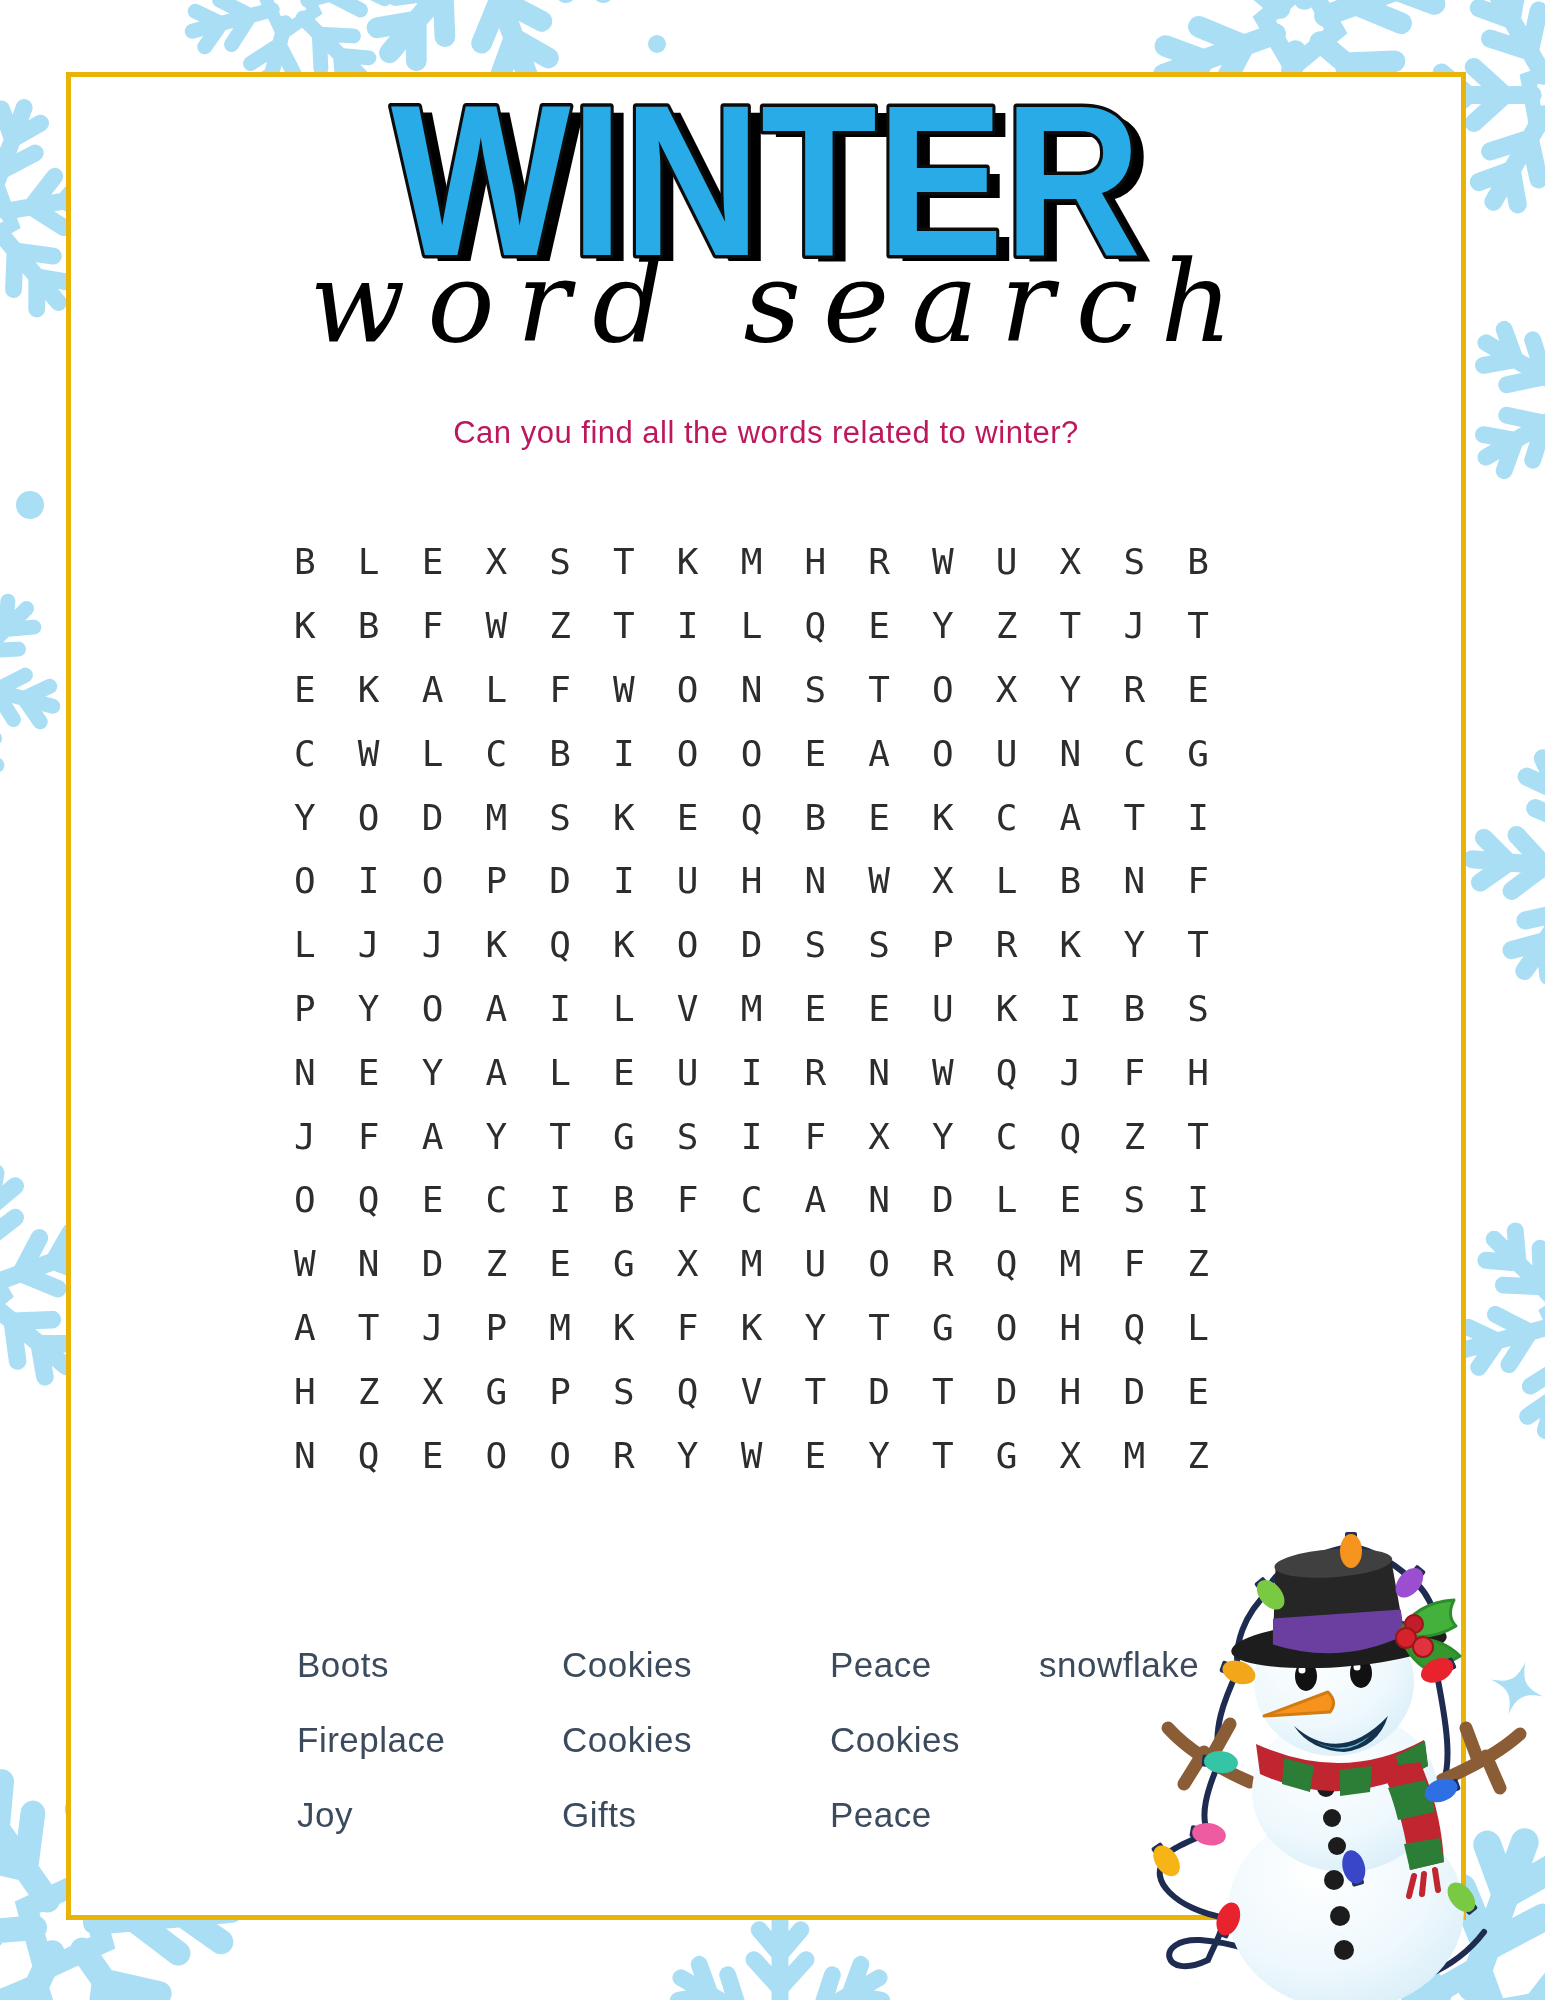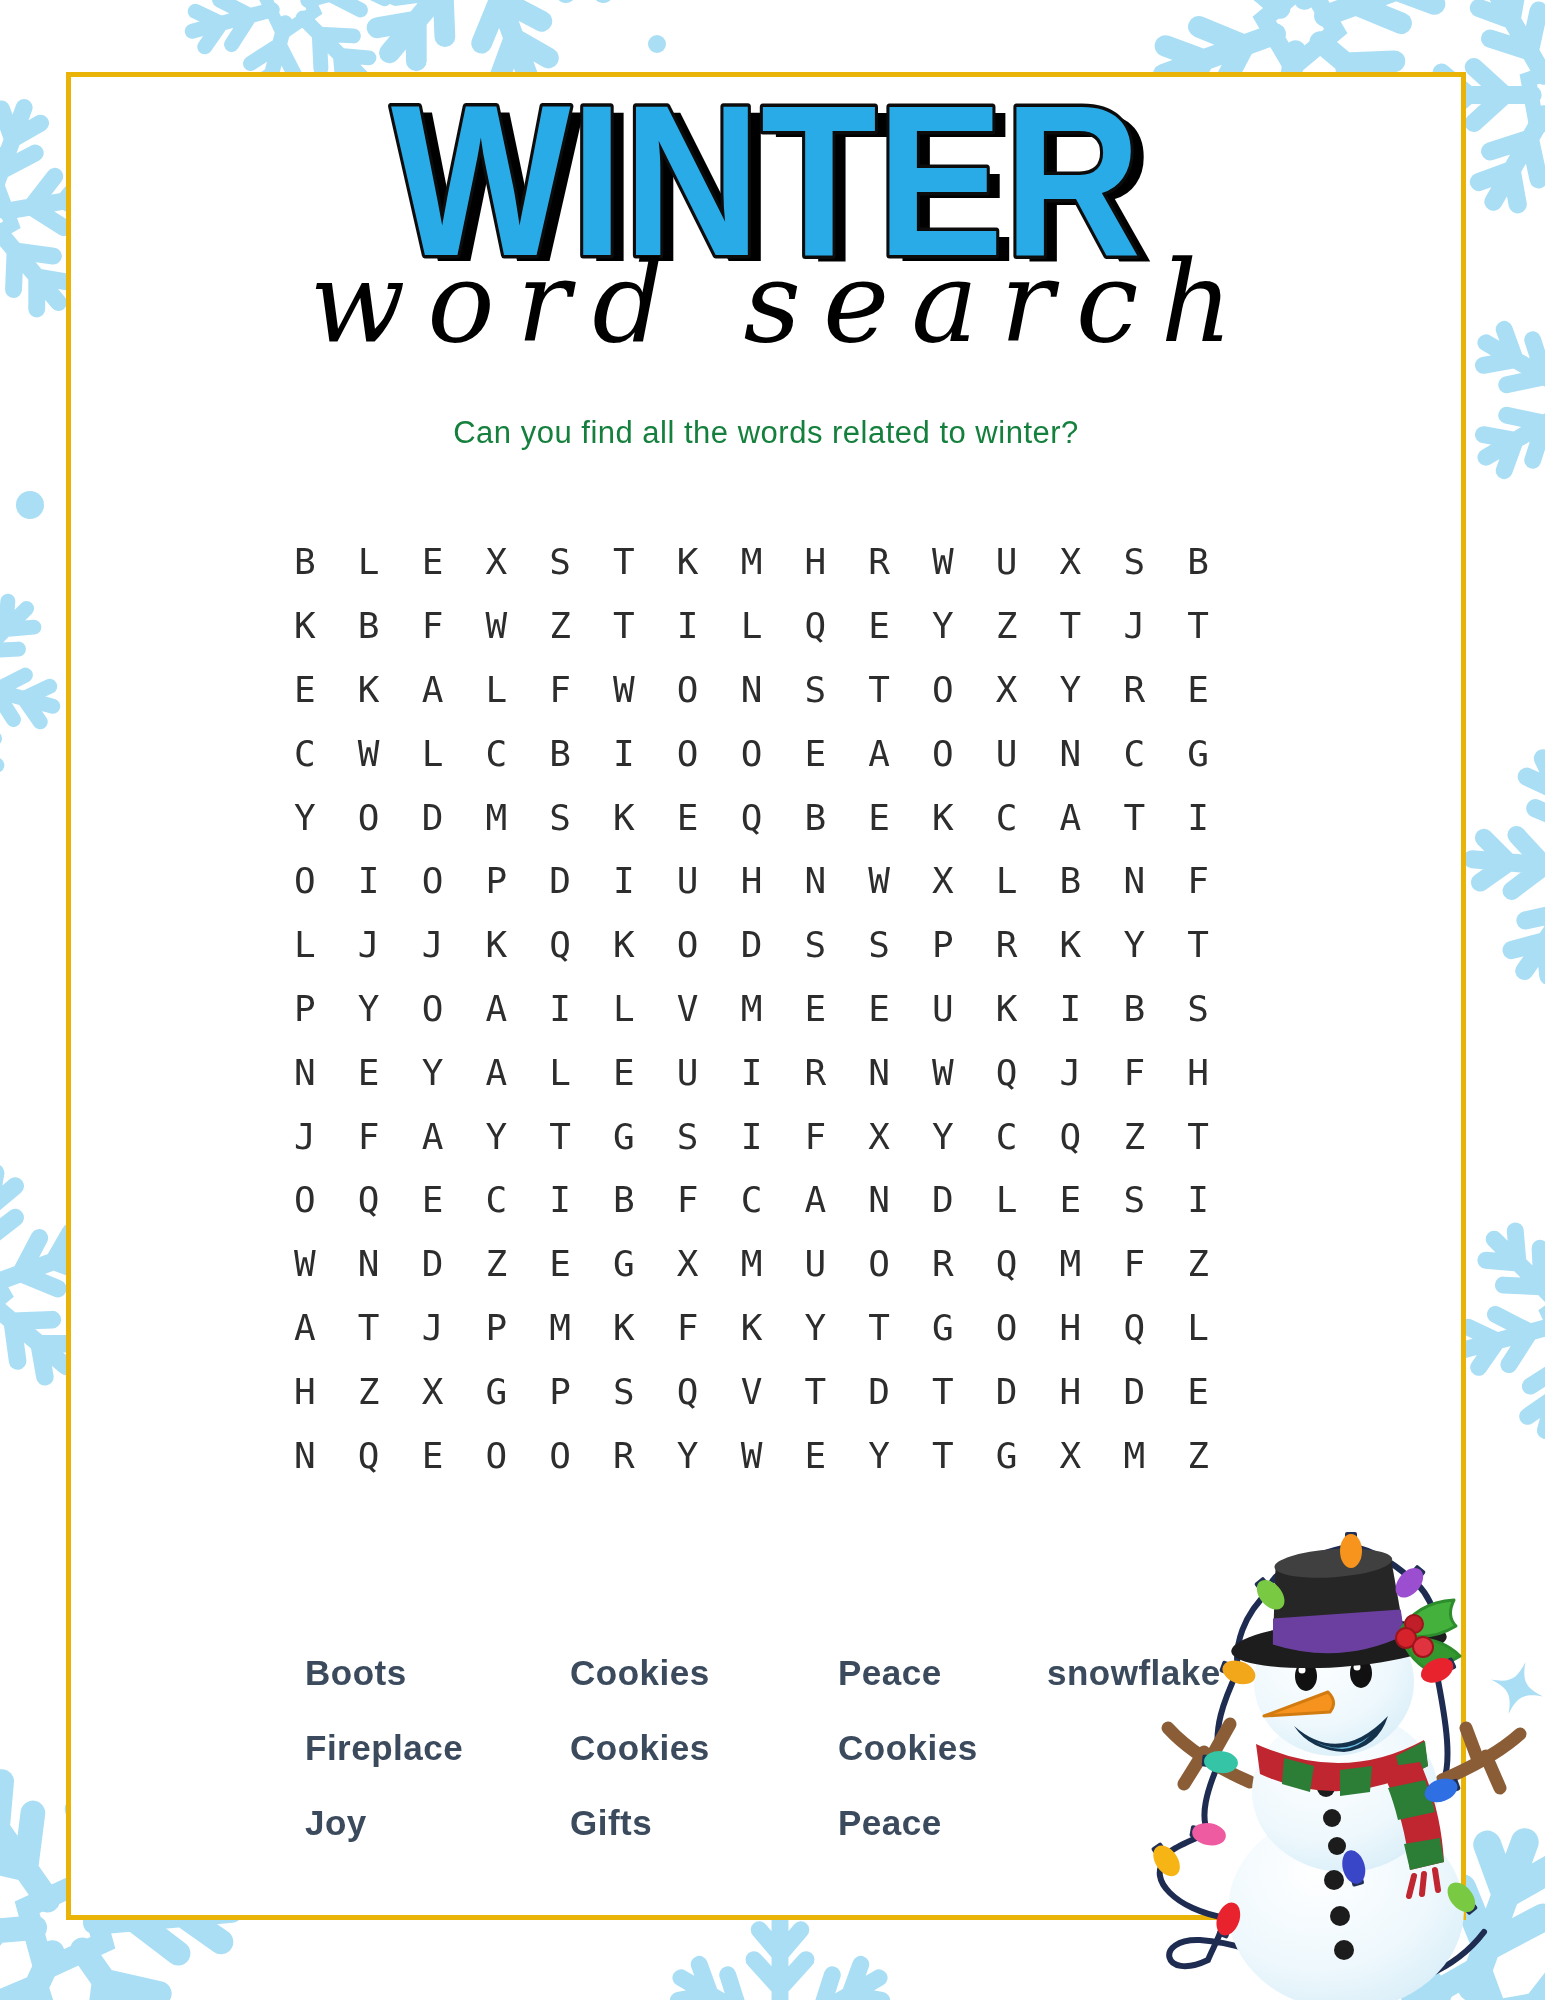--- a/index.html
+++ b/index.html
@@ -22,35 +22,35 @@
     fill:#29abe8;stroke:#0c0c0c;stroke-width:7px;paint-order:stroke;
     stroke-linejoin:round;font-family:"Liberation Sans",sans-serif;font-weight:bold;
   }
   .script-title{
     position:absolute;left:16px;top:158px;width:100%;text-align:center;
     font-family:"DejaVu Serif","Liberation Serif",serif;font-style:italic;
     font-size:112px;letter-spacing:22px;color:#000;line-height:1.2;white-space:nowrap;
   }
   .subtitle{
     position:absolute;left:0;top:338px;width:100%;text-align:center;
-    font-size:31px;letter-spacing:0.5px;color:#15803d;
+    font-size:31px;letter-spacing:0.5px;color:#be185d;
   }
   
   .grid{
     position:absolute;left:202px;top:453px;
     display:grid;grid-template-columns:repeat(15,63.8px);grid-auto-rows:63.8px;
   }
   .cell{
     display:flex;align-items:center;justify-content:center;
     font-family:"DejaVu Sans Mono","Liberation Mono",monospace;
     font-size:36px;color:#2d2d2d;
   }
   
   .word-list{position:absolute;left:0;top:1550px;width:100%;height:240px;}
-  .wcol{position:absolute;top:0;margin:8px;padding:0;list-style:none;font-weight:bold;}
+  .wcol{position:absolute;top:0;margin:0;padding:0;list-style:none;}
   .wcol li{
     height:75px;display:flex;align-items:center;
     font-size:35px;color:#3b4a5c;letter-spacing:0.5px;
   }
   .wcol:nth-child(1){left:226px;}
   .wcol:nth-child(2){left:491px;}
   .wcol:nth-child(3){left:759px;}
   .wcol:nth-child(4){left:968px;}
   
   .snowman{position:absolute;left:1148px;top:1530px;width:400px;height:470px;z-index:3;overflow:visible;}

